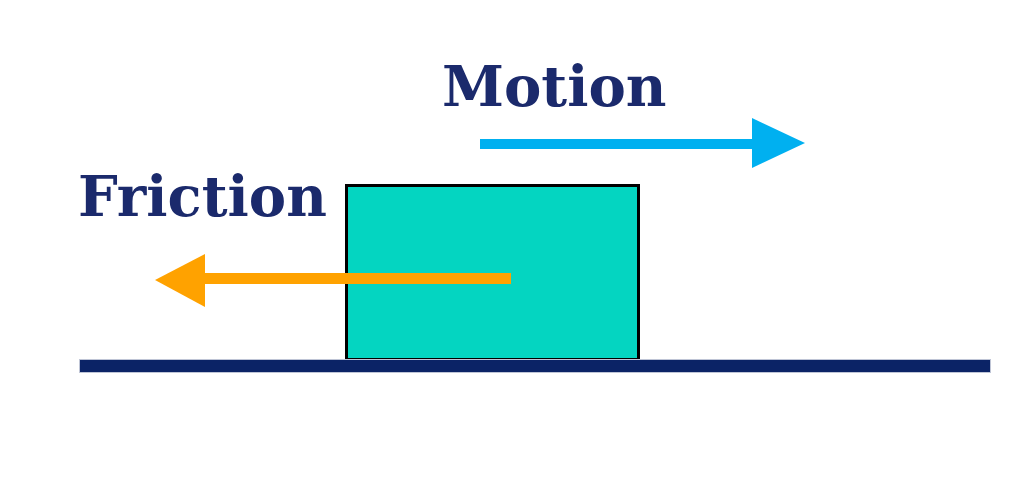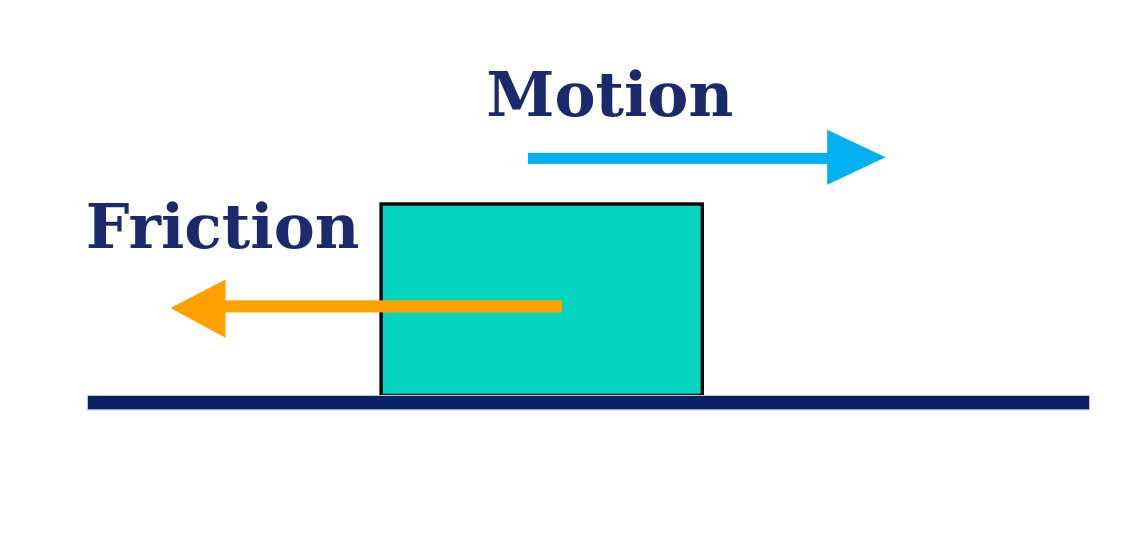--- a/index.html
+++ b/index.html
@@ -22,21 +22,21 @@
     font-size: 56px;
     line-height: 60px;
     white-space: nowrap;
   }
   .label-motion {
     left: 442px;
     top: 56px;
   }
   .label-friction {
     left: 78px;
-    top: 176px;
+    top: 166px;
   }
   .arrow-svg {
     position: absolute;
     display: block;
   }
   .arrow-motion {
     left: 478px;
     top: 114px;
     width: 330px;
     height: 58px;

